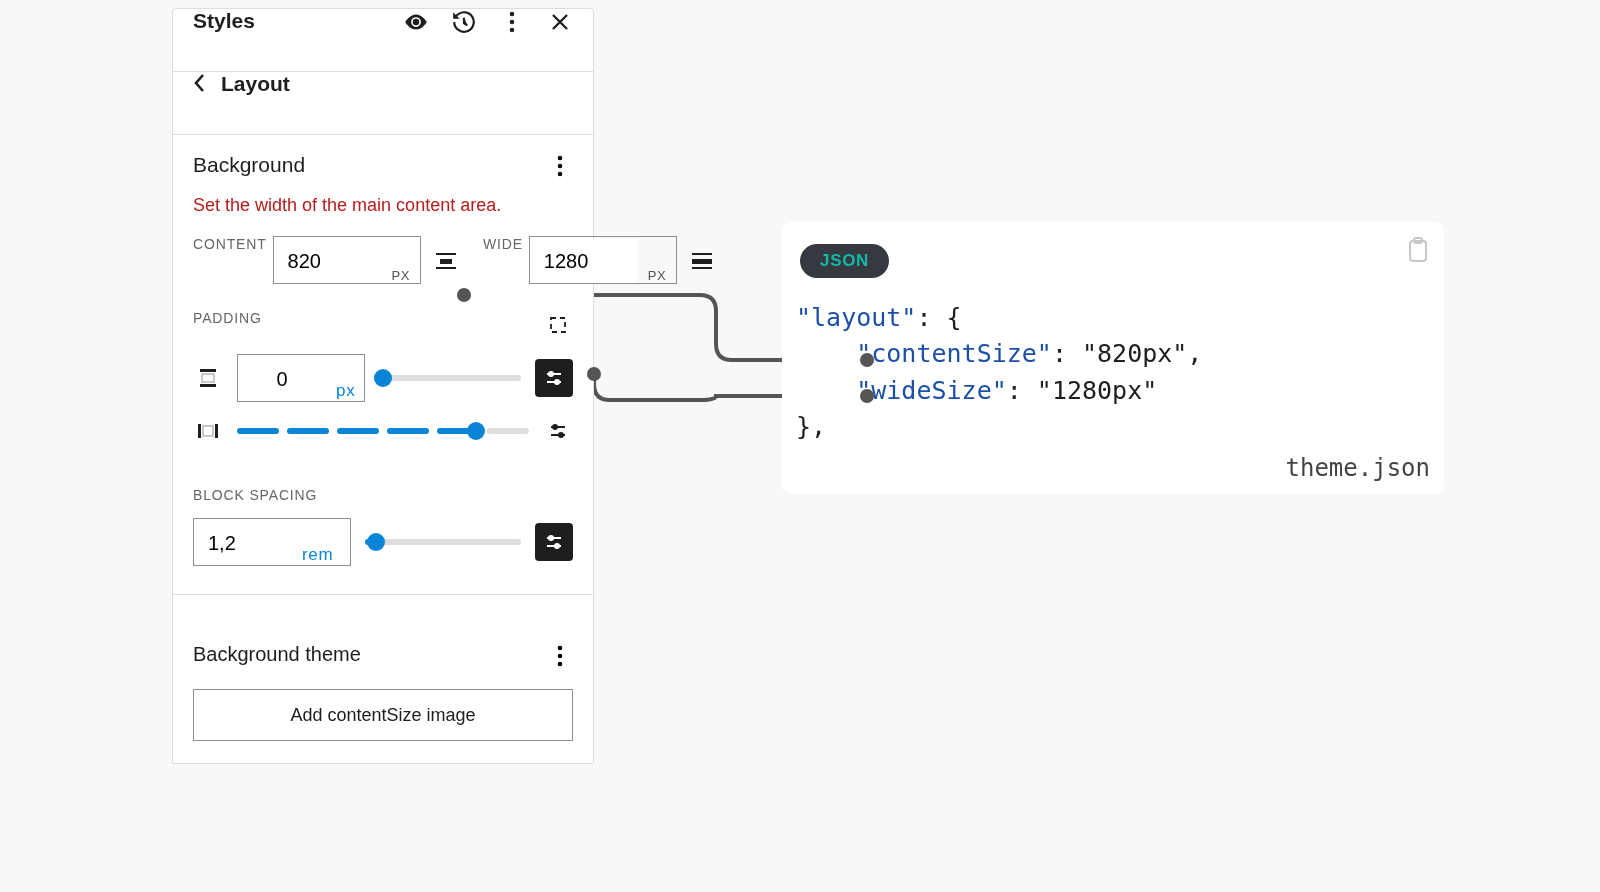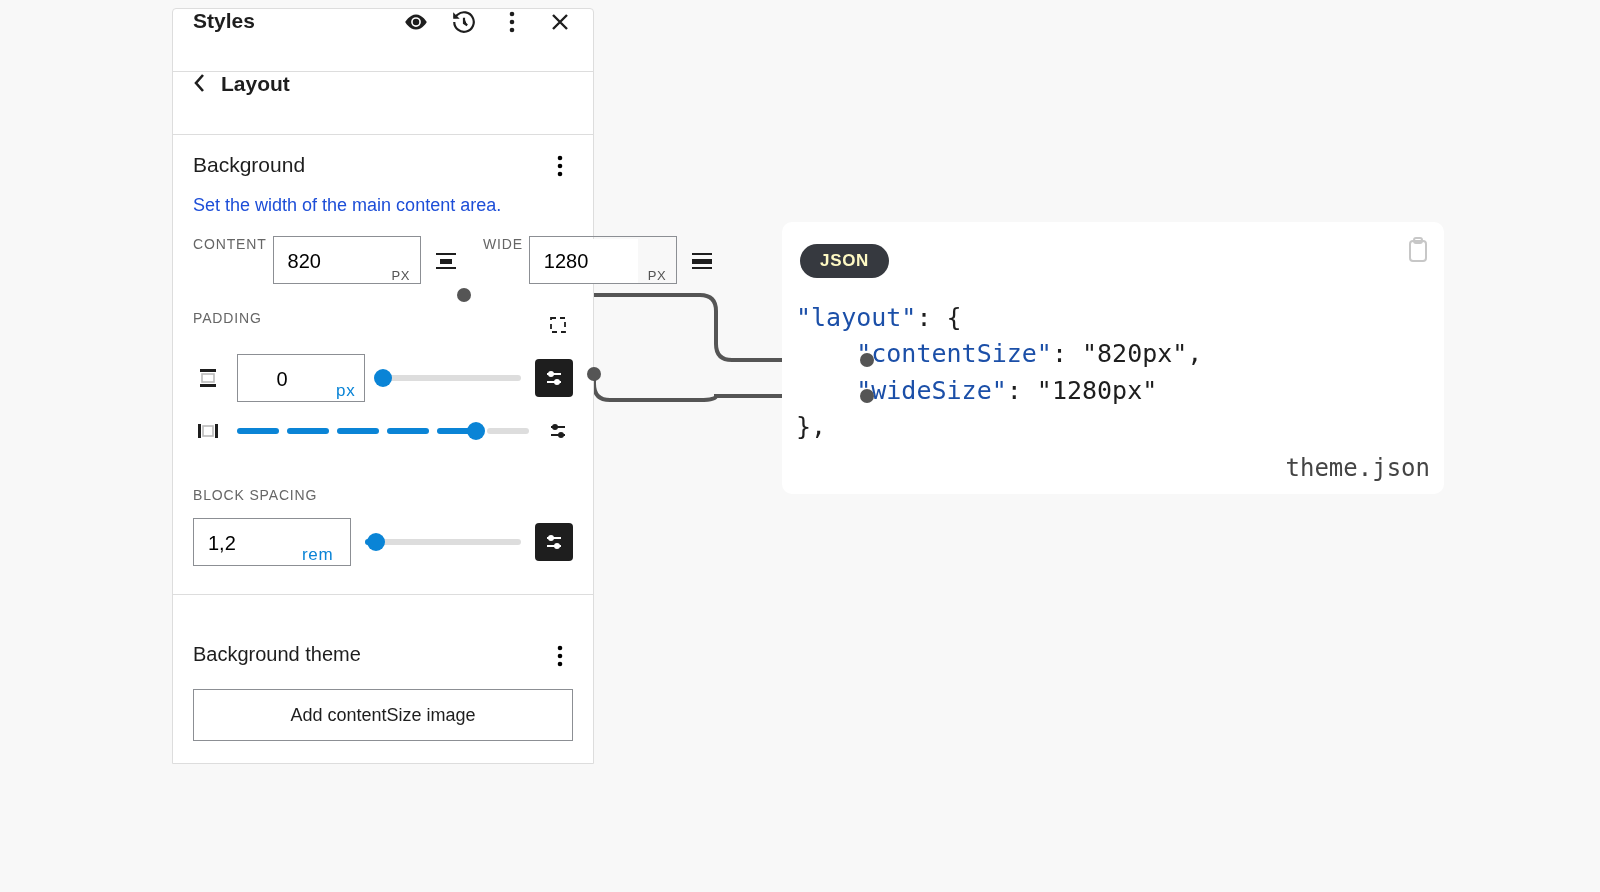--- a/index.html
+++ b/index.html
@@ -14,21 +14,21 @@
   .icn{width:26px;height:26px;display:flex;align-items:center;justify-content:center;color:#1e1e1e}
   .icn svg{display:block}
 
   .back{height:62px;padding:0 20px;border-bottom:1px solid #ddd;gap:14px}
   .back .chev{font-size:22px}
   .back .lbl{font-weight:600;font-size:21px}
 
   .section{padding:18px 20px 26px}
   .sec-hd{justify-content:space-between;margin-bottom:16px}
   .sec-hd .lbl{font-size:21px}
-  .help{color:#1d4ed8;font-size:18px;margin-bottom:20px}
+  .help{color:#b91c1c;font-size:18px;margin-bottom:20px}
 
   .sm-lbl{font-size:14px;letter-spacing:.06em;color:#666;text-transform:uppercase;font-weight:500}
 
   .two-col{display:flex;gap:22px;margin-top:8px}
 
   .fld{display:flex;flex-direction:row;gap:6px}
   .num-wrap{display:flex;align-items:center;gap:10px}
   .num{display:flex;align-items:flex-end;border:1px solid #8c8f94;height:46px}
   .num input{border:0;outline:0;height:44px;width:80px;font-size:20px;padding:0 14px}
   .num .unit{font-size:13px;padding:0 10px;color:#555;letter-spacing:.04em}
@@ -53,21 +53,21 @@
   
   .bspacing{margin-top:40px}
 
   .divider{height:1px;background:#ddd;margin:28px -20px 0}
   .bgimg{padding:22px 20px}
   .bgimg .sec-hd .lbl{font-size:20px}
   .addbg{margin-top:20px;height:50px;border:1px solid #8c8f94;display:flex;align-items:center;justify-content:center;font-size:18px}
 
   
   .card{position:absolute;left:782px;top:222px;width:662px;height:272px;border-radius:10px;background:#fff;box-shadow:0 0 0 0 rgba(0,0,0,0)}
-  .badge{position:absolute;left:18px;top:22px;background:#36393f;color:#fef9c3;border-radius:18px;padding:7px 20px;font-size:17px;font-weight:600;letter-spacing:.04em}
+  .badge{position:absolute;left:18px;top:22px;background:#36393f;color:#14b8a6;border-radius:18px;padding:7px 20px;font-size:17px;font-weight:600;letter-spacing:.04em}
   .clip{position:absolute;right:14px;top:14px;color:#c7c7c7;font-size:22px}
   pre{position:absolute;left:14px;top:78px;margin:0;font-family:ui-monospace,Menlo,Consolas,monospace;font-size:25px;line-height:1.45;color:#1e1e1e}
   .k{color:#1b4fa8}
   .s{color:#1e1e1e}
   .fname{position:absolute;right:14px;bottom:12px;font-family:ui-monospace,Menlo,Consolas,monospace;font-size:24px;color:#444}
   .dot{position:absolute;width:14px;height:14px;background:#555;border-radius:50%}
 
   
   svg.connect{position:absolute;left:0;top:0;width:1600px;height:892px;pointer-events:none}
   svg.connect path{stroke:#555;stroke-width:4;fill:none}

